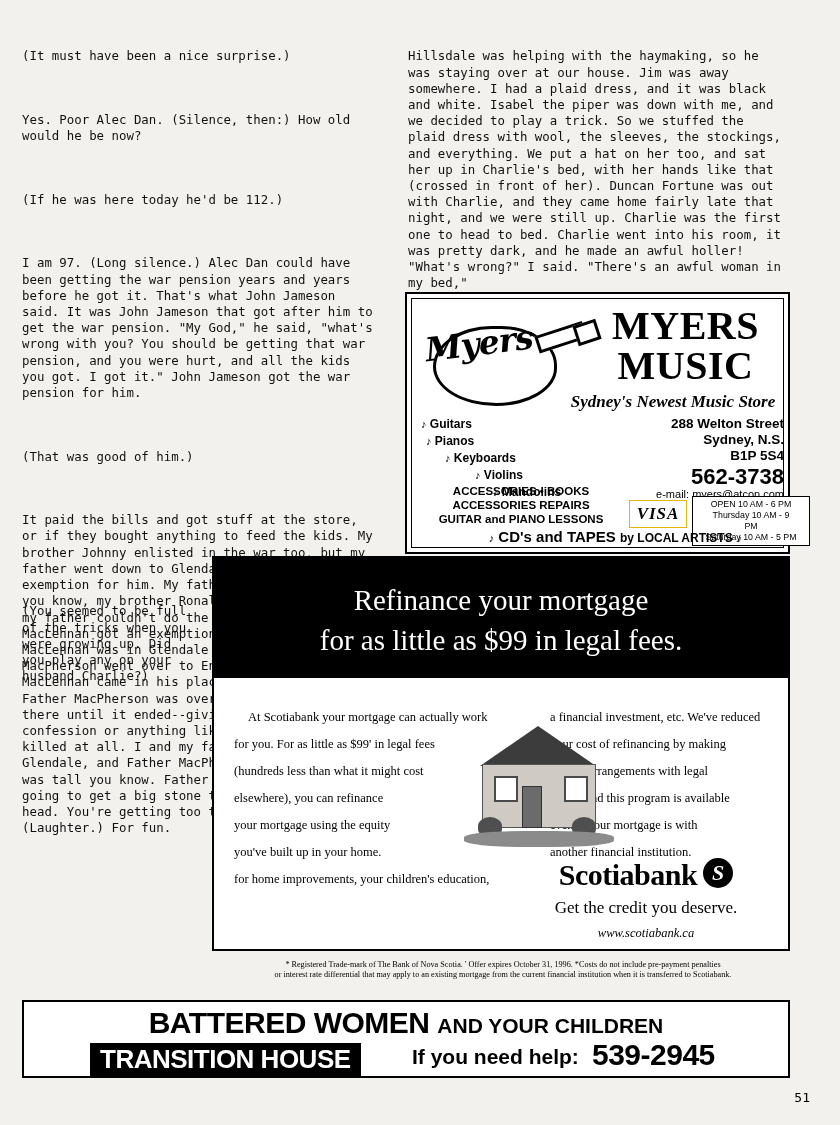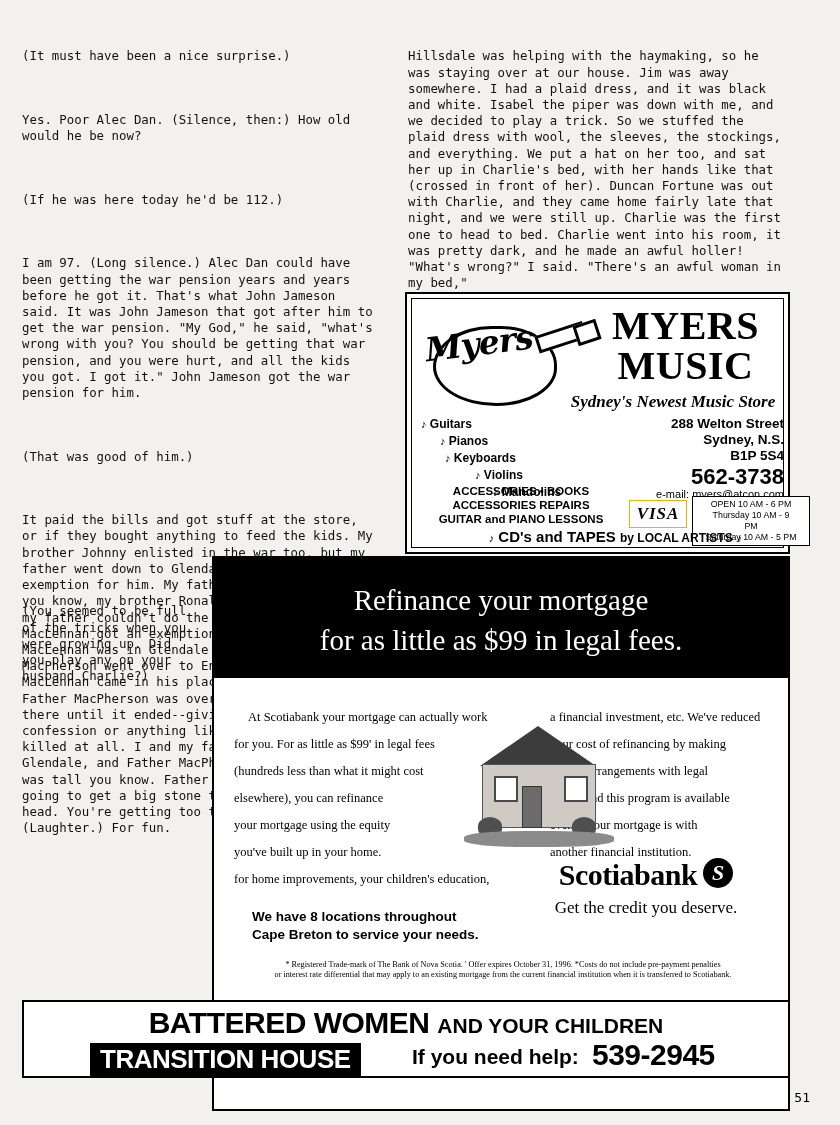--- a/index.html
+++ b/index.html
@@ -142,21 +142,21 @@
     left: 14px;
     top: 122px;
     width: 190px;
     font-family: "Liberation Sans", sans-serif;
     font-weight: bold;
     font-size: 12px;
     line-height: 17px;
   }
   .myers-items div { white-space: nowrap; }
   .it0 { margin-left: 0px; }
-  .it1 { margin-left: 19px; }
+  .it1 { margin-left: 5px; }
   .it2 { margin-left: 24px; }
   .it3 { margin-left: 54px; }
   .it4 { margin-left: 72px; }
   .note { font-size: 11px; }
 
   .myers-address {
     position: absolute;
     left: 205px;
     top: 122px;
     width: 172px;
@@ -237,21 +237,21 @@
     padding-left: 18px;
   }
   .myers-cds .sm { font-size: 12px; }
 
   
   #scotia-ad {
     position: absolute;
     left: 212px;
     top: 556px;
     width: 578px;
-    height: 555px;
+    height: 395px;
     background: #fff;
     border: 2px solid #000;
     box-sizing: border-box;
     text-decoration: underline;
   }
   .scotia-head {
     position: absolute;
     left: 0; top: 0;
     width: 100%;
     height: 120px;
@@ -565,26 +565,23 @@
       <div class="house-win" style="left:104px; top:68px;"></div>
       <div class="house-door"></div>
       <div class="house-bush" style="left:18px;"></div>
       <div class="house-bush" style="left:112px;"></div>
       <div class="house-lawn"></div>
     </div>
 
     <div class="scotia-brand">
       <span class="scotia-name">Scotiabank</span><span class="scotia-mark">S</span>
       <div class="scotia-slogan">Get the credit you deserve.</div>
-    </div>
-
-    <div class="scotia-locations">
-      <div>We have 8 locations throughout</div>
-      <div>Cape Breton to service your needs.</div>
-    </div>
+      <div class="scotia-url">www.scotiabank.ca</div>
+    </div>
+
 
     <div class="scotia-fine">
       <div>* Registered Trade-mark of The Bank of Nova Scotia. ' Offer expires October 31, 1996. *Costs do not include pre-payment penalties</div>
       <div>or interest rate differential that may apply to an existing mortgage from the current financial institution when it is transferred to Scotiabank.</div>
     </div>
   </div>
 
   <div id="bw-ad">
     <div class="bw-line1">
       <span>BATTERED WOMEN</span>

